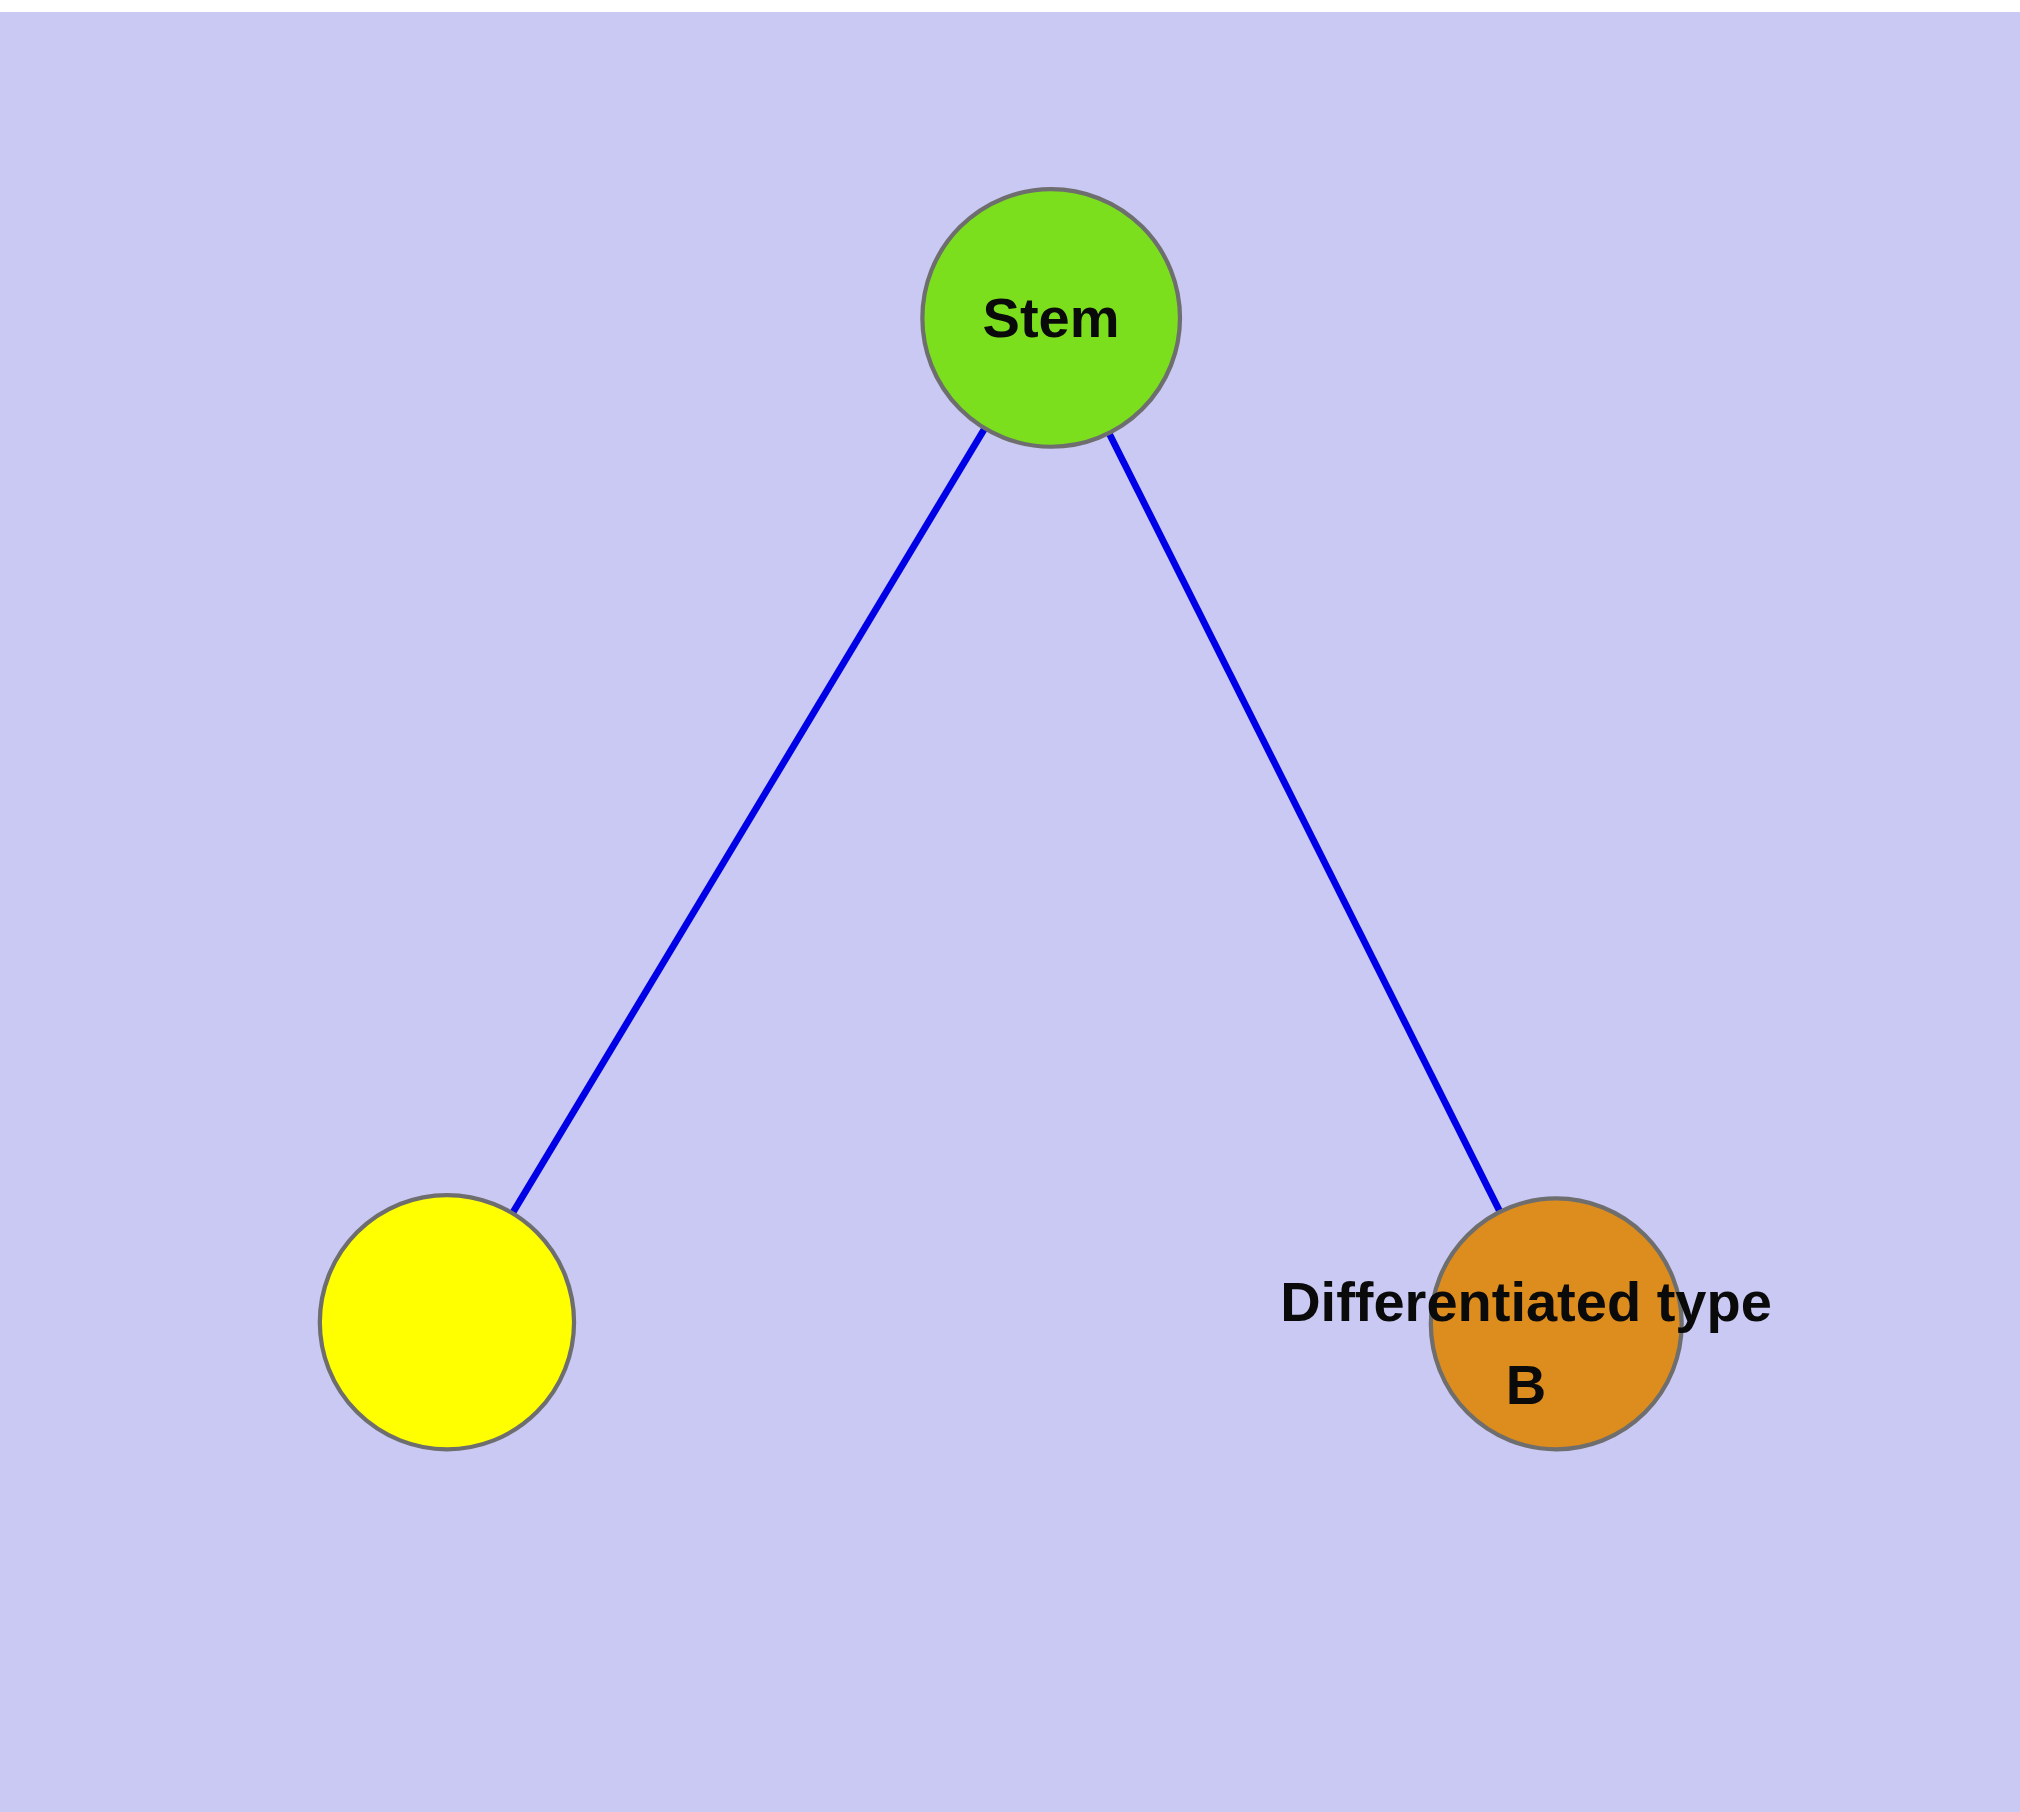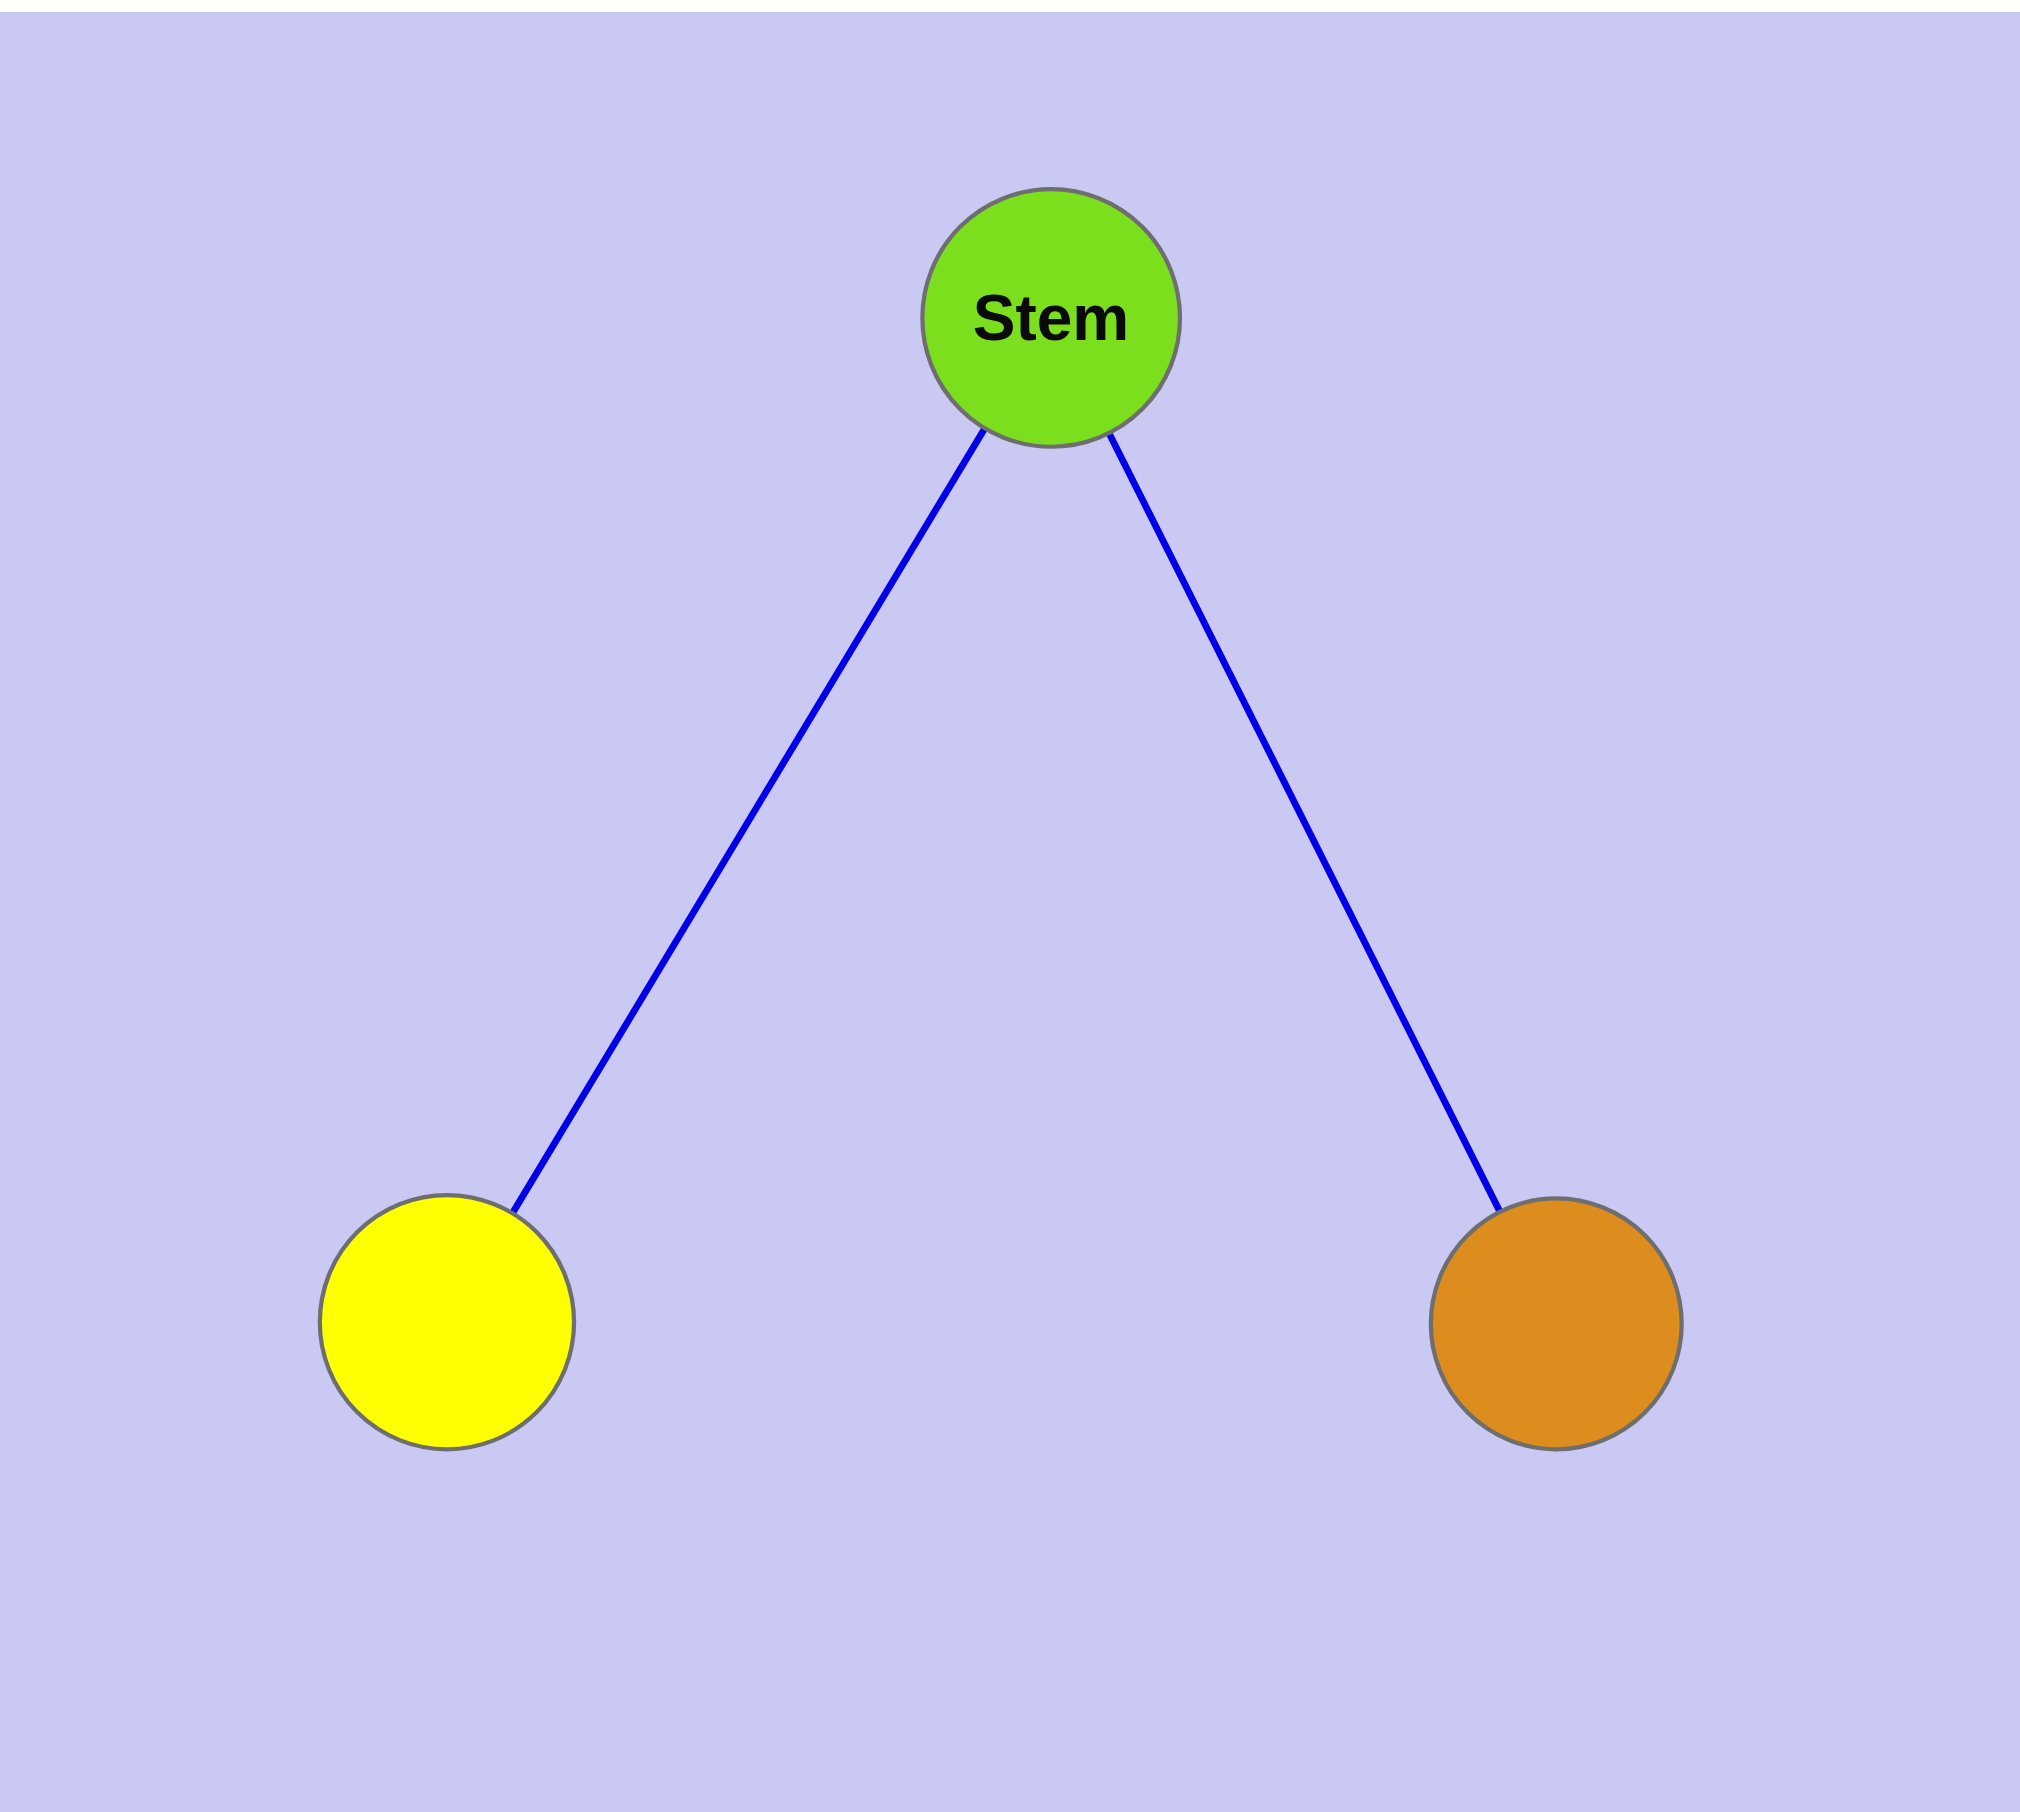--- a/index.html
+++ b/index.html
@@ -36,21 +36,21 @@
     fill: none;
   }
   circle.node {
     stroke-width: 5;
   }
   .node-label {
     position: absolute;
     transform: translate(-50%, -50%);
     color: #0a0a0a;
     font-weight: bold;
-    font-size: 64px;
+    font-size: 56px;
     line-height: 1.48;
     text-align: center;
     letter-spacing: 0px;
   }
   .node-label.single {
     white-space: nowrap;
   }
   .node-label.wide {
     width: 542px;
   }
@@ -67,16 +67,17 @@
       <line class="edge" x1="1240" y1="361" x2="1836" y2="1548" stroke="#0000e6"></line>
 
       <circle class="node" cx="1240" cy="361" r="152" fill="#7bdf1e" stroke="#6e6e6e"></circle>
       <circle class="node" cx="527" cy="1546" r="150" fill="#ffff00" stroke="#6e6e6e"></circle>
       <circle class="node" cx="1836" cy="1548" r="148" fill="#dd8c1e" stroke="#6e6e6e"></circle>
     </svg>
 
     <div class="node-label single" style="left: 1051px; top: 306px;">Stem</div>
 
 
+    <div class="node-label wide" style="left: 1526px; top: 1332px;">Differentiated type B</div>
 
   </div>
 </div>
 
 
 </body></html>

